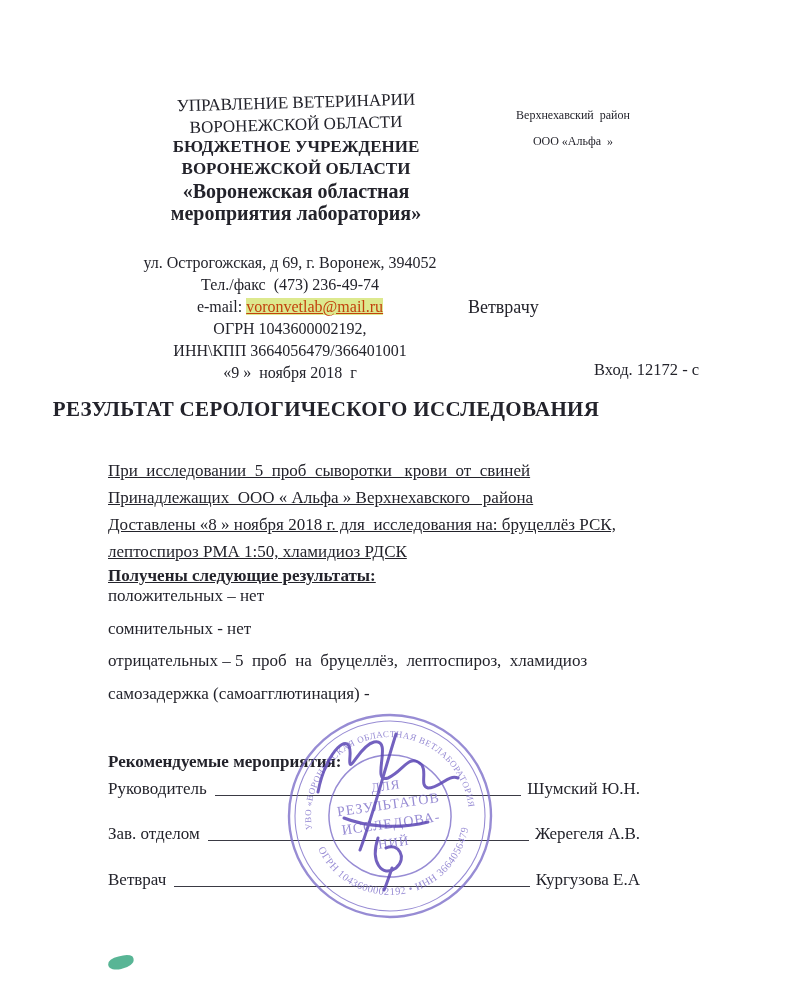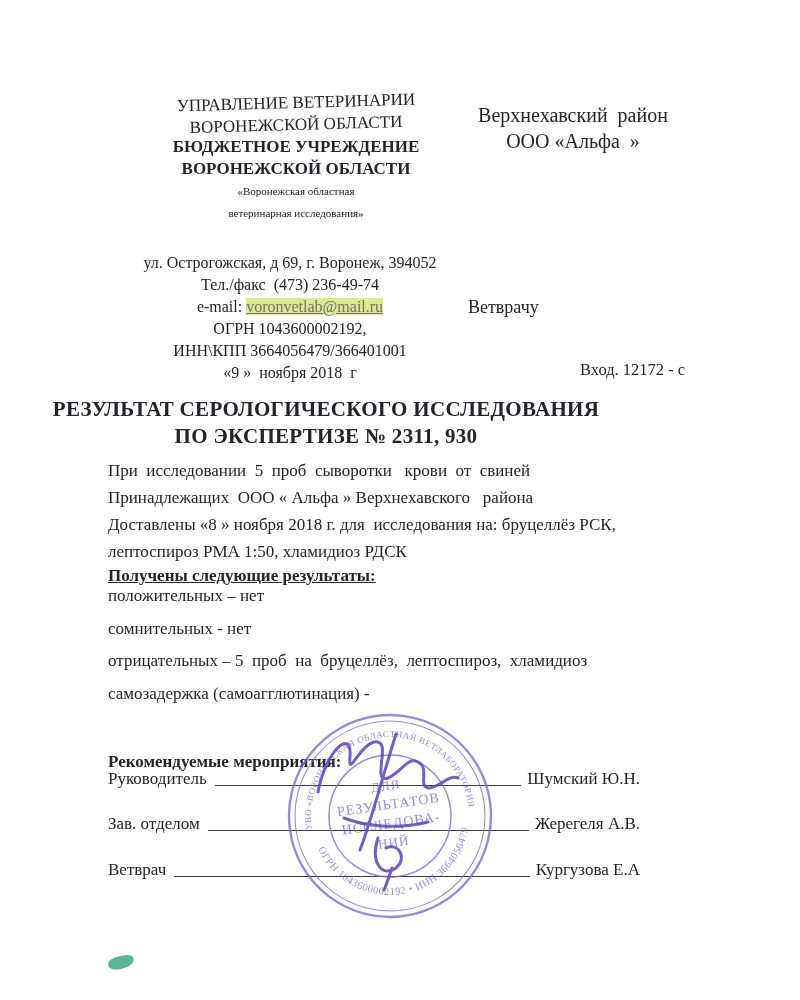--- a/index.html
+++ b/index.html
@@ -8,44 +8,44 @@
   .page {
     position:relative; width:800px; height:1000px;
     background:#ffffff; color:#23232b; overflow:hidden;
   }
   .abs { position:absolute; }
   .line { white-space:pre-wrap; }
   .bold { font-weight:bold; }
 
   .org-block { left:128px; top:92px; width:336px; font-size:17px; line-height:22px; text-align:center; }
   .org-tilt { transform:rotate(-1.6deg); }
-  .org-small { font-size:11px; }
+  .org-small { font-size:20px;font-weight:bold; }
 
-  .recipient-block { left:458px; top:102px; width:230px; font-size:20px; line-height:26px; text-align:center; }
+  .recipient-block { left:458px; top:102px; width:230px; font-size:12px; line-height:26px; text-align:center; }
 
   .contact-block { left:104px; top:252px; width:372px; font-size:16px; line-height:22px; text-align:center; }
   .email-link {
-    background:#dde98e; color:#737373; text-decoration:underline; cursor:pointer;
+    background:#dde98e; color:#c2410c; text-decoration:underline; cursor:pointer;
   }
 
   .addressee { left:468px; top:297px; font-size:18px; }
-  .incoming { left:580px; top:360px; font-size:16.5px; }
+  .incoming { left:594px; top:360px; font-size:16.5px; }
 
   .title-block { left:0; top:396px; width:652px; text-align:center;
     font-size:21px; font-weight:bold; line-height:27px; letter-spacing:.3px; }
 
-  .body-par { left:108px; top:457px; width:640px; font-size:17px; line-height:27px; }
+  .body-par { left:108px; top:457px; width:640px; font-size:17px; line-height:27px;text-decoration:underline; }
 
   .results-heading { left:108px; top:566px; font-size:17px; font-weight:bold;text-decoration:underline; }
   .results-list { left:108px; top:586px; width:640px; font-size:17px; }
   .results-list .line { height:32.5px; }
 
   .rec-heading { left:108px; top:724px; font-size:17px; font-weight:bold;margin-top:28px; }
 
-  .sig-row { left:108px; width:532px; display:flex; align-items:flex-end; font-size:17px; }
+  .sig-row { left:108px; width:532px; display:flex; align-items:flex-end; font-size:17px;margin-top:10px; }
   .sig-row-1 { top:768px; }
   .sig-row-2 { top:813px;justify-content:center; }
   .sig-row-3 { top:859px;justify-content:center; }
   .sig-role { white-space:pre; }
   .sig-line { flex:1; border-bottom:1.2px solid #3a3a44; margin:0 6px 3px 8px; height:18px; }
   .sig-name { white-space:pre; }
 
   .stamp-wrap { left:284px; top:710px; width:212px; height:212px; transform:rotate(-8deg); opacity:.78; pointer-events:none; }
   .stamp-wrap svg { width:100%; height:100%; font-family:"Liberation Serif", serif; }
 
@@ -59,21 +59,21 @@
 <body>
 
 <div class="page">
 
   <div class="abs org-block">
     <div class="line org-tilt">УПРАВЛЕНИЕ ВЕТЕРИНАРИИ</div>
     <div class="line org-tilt">ВОРОНЕЖСКОЙ ОБЛАСТИ</div>
     <div class="line bold">БЮДЖЕТНОЕ УЧРЕЖДЕНИЕ</div>
     <div class="line bold">ВОРОНЕЖСКОЙ ОБЛАСТИ</div>
     <div class="line org-small">«Воронежская областная</div>
-    <div class="line org-small">ветеринарная исследования»</div>
+    <div class="line org-small">мероприятия лаборатория»</div>
   </div>
 
   <div class="abs recipient-block">
     <div class="line">Верхнехавский  район</div>
     <div class="line">ООО «Альфа  »</div>
   </div>
 
   <div class="abs contact-block">
     <div class="line">ул. Острогожская, д 69, г. Воронеж, 394052</div>
     <div class="line">Тел./факс  (473) 236-49-74</div>
@@ -82,21 +82,20 @@
     <div class="line">ИНН\КПП 3664056479/366401001</div>
     <div class="line">«9 »  ноября 2018  г</div>
   </div>
 
   <div class="abs addressee line">Ветврачу</div>
 
   <div class="abs incoming line">Вход. 12172 - с</div>
 
   <div class="abs title-block">
     <div class="line">РЕЗУЛЬТАТ СЕРОЛОГИЧЕСКОГО ИССЛЕДОВАНИЯ</div>
-    <div class="line">ПО ЭКСПЕРТИЗЕ № 2311, 930</div>
   </div>
 
   <div class="abs body-par">
     <div class="line">При  исследовании  5  проб  сыворотки   крови  от  свиней</div>
     <div class="line">Принадлежащих  ООО « Альфа » Верхнехавского   района</div>
     <div class="line">Доставлены «8 » ноября 2018 г. для  исследования на: бруцеллёз РСК,</div>
     <div class="line">лептоспироз РМА 1:50, хламидиоз РДСК</div>
   </div>
 
   <div class="abs results-heading line">Получены следующие результаты:</div>

